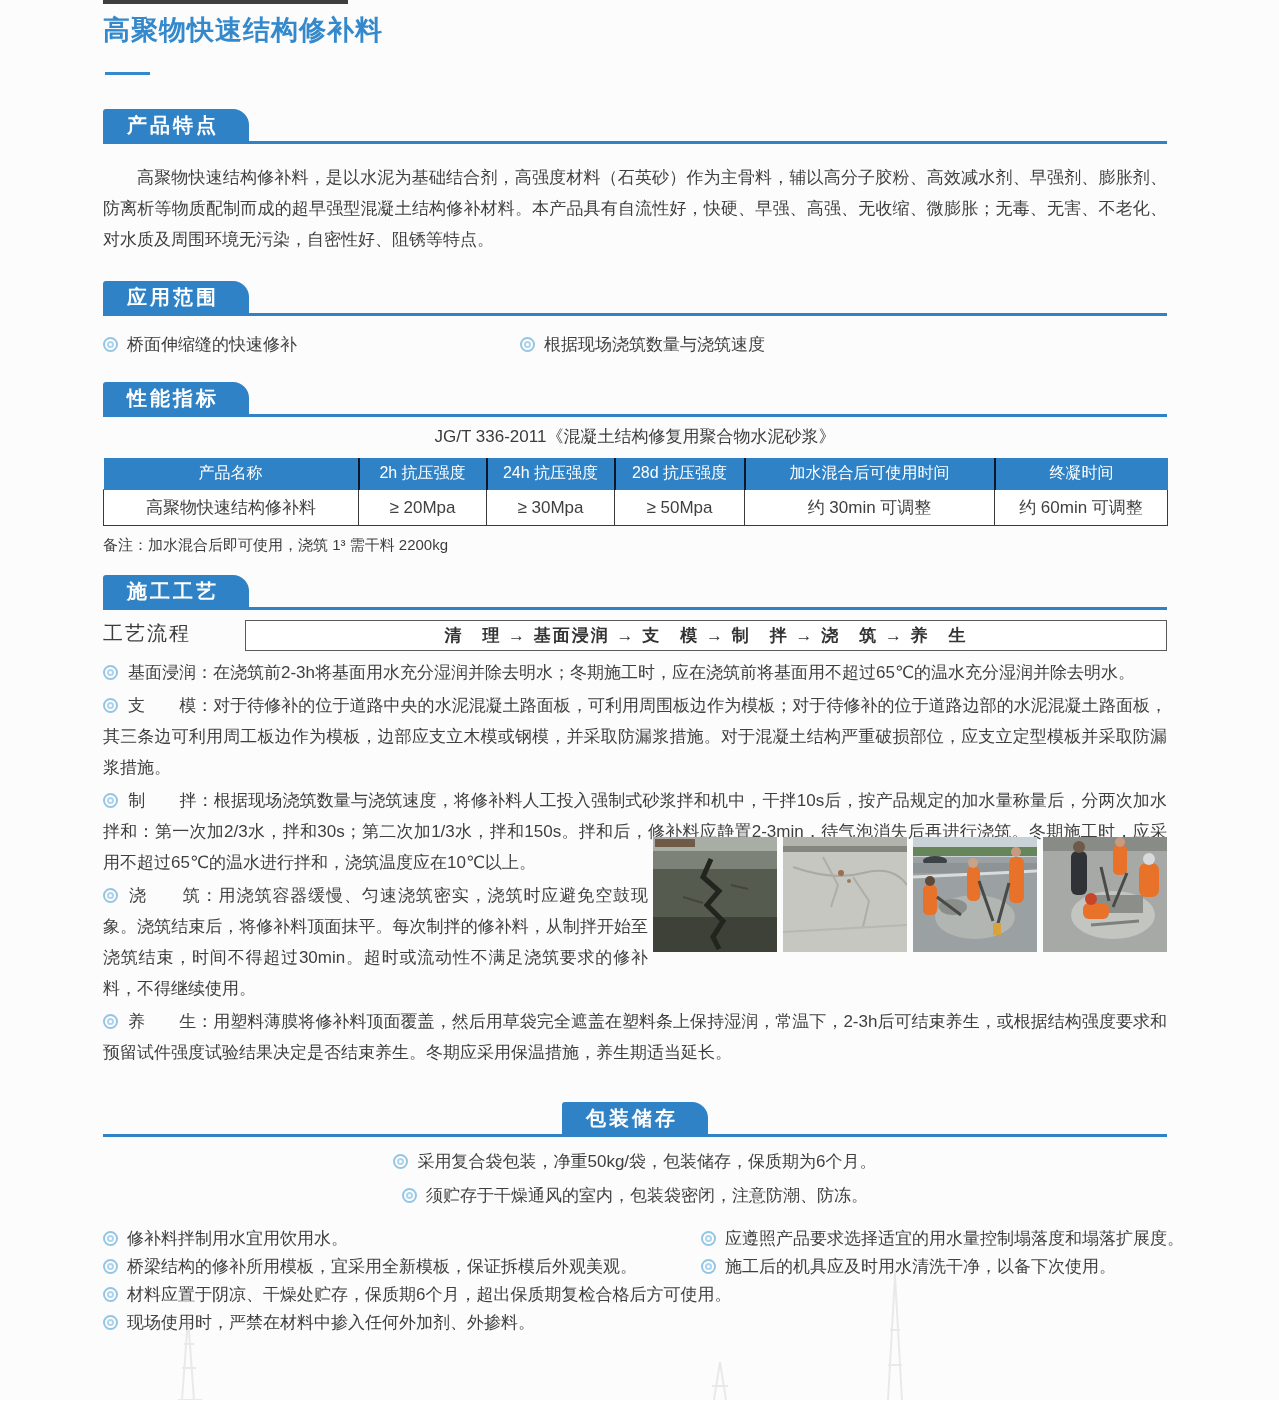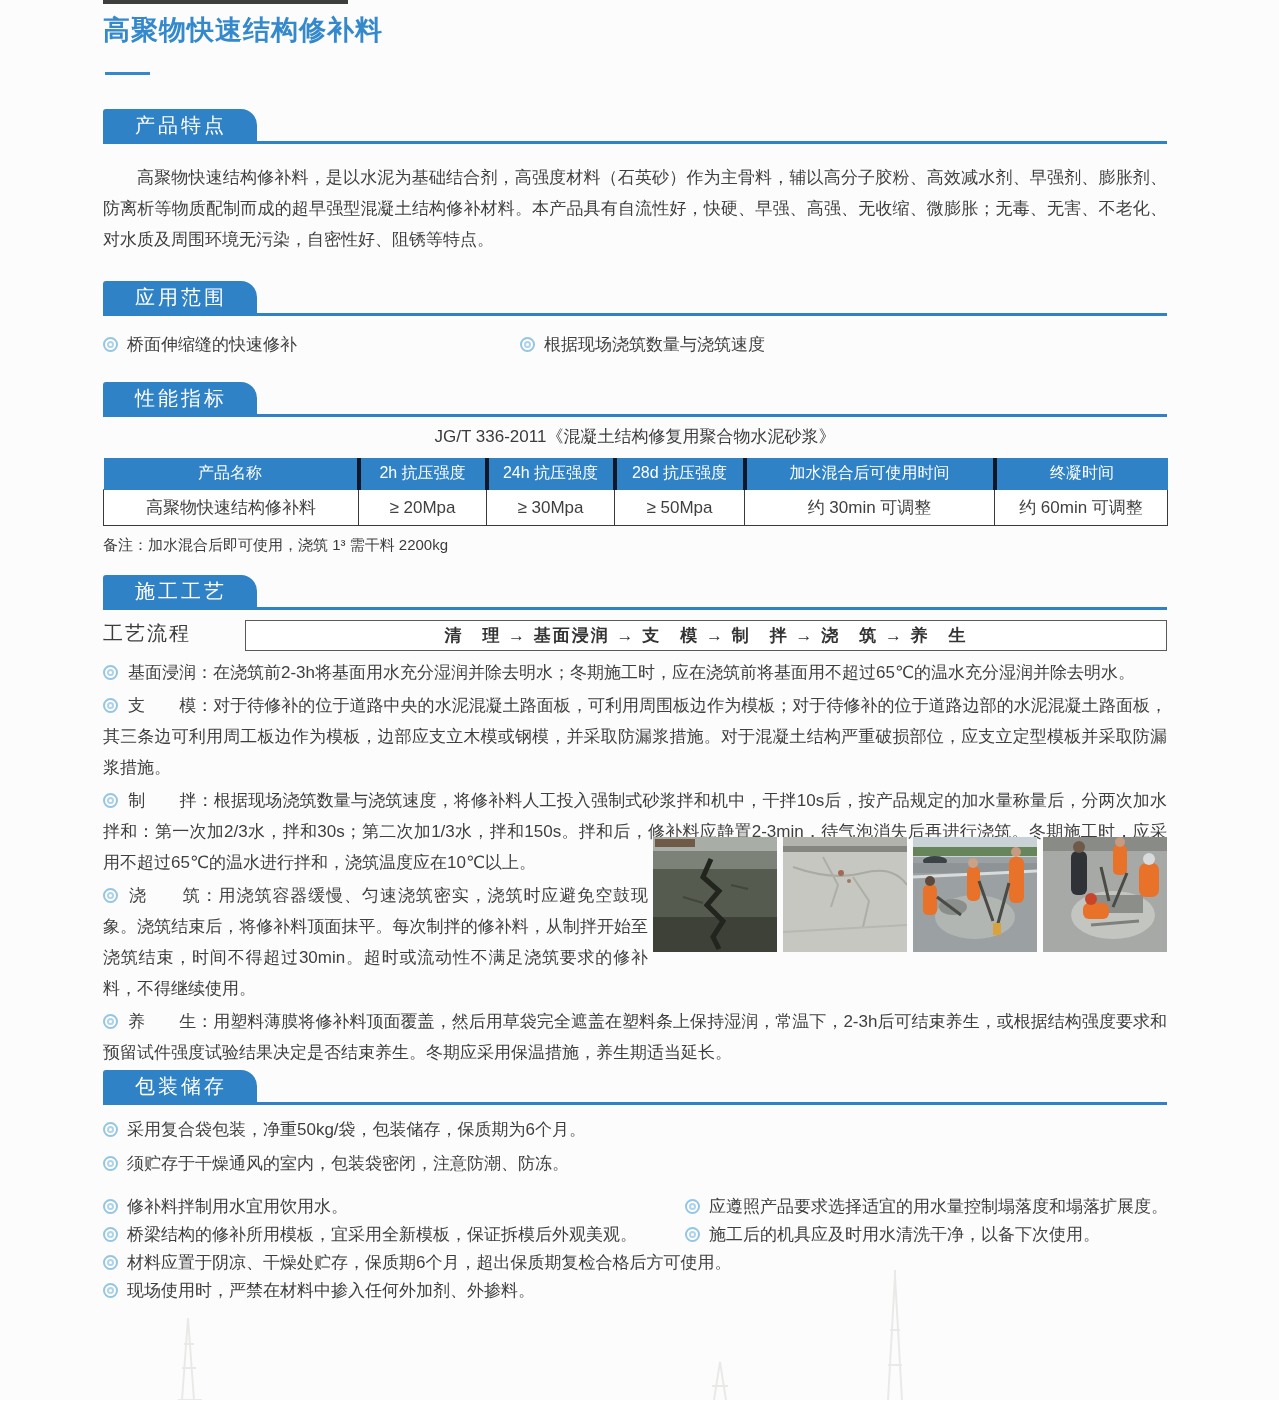--- a/index.html
+++ b/index.html
@@ -14,22 +14,22 @@
 
   
   .doc-title { font-size:27px; font-weight:bold; color:#3389cb; letter-spacing:1px; }
   .title-underline { width:45px; height:3px; background:#3389cb; margin:24px 0 0 2px; }
 
   
   section { margin-top:26px; }
   .sec-header { border-bottom:3px solid #2f82c5; line-height:0; }
   .sec-tab {
     display:inline-block; background:#2f82c5; color:#ffffff;
-    font-size:20px; font-weight:normal; letter-spacing:3px;
-    line-height:31px; padding:1px 30px 0 32px;
+    font-size:20px; font-weight:bold; letter-spacing:3px;
+    line-height:31px; padding:1px 30px 0 24px;
     border-radius:3px 16px 0 0;
   }
 
   
   .body-par { margin-top:18px; font-size:17px; line-height:31px; text-align:justify; text-indent:2em; color:#3f3f3f; }
 
   
   .ring { display:inline-block; width:15px; height:15px; border:2px solid #93c5e4; border-radius:50%;
           position:relative; vertical-align:-2px; margin-right:9px; background:#fff; }
   .ring::after { content:""; position:absolute; left:2px; top:2px; right:2px; bottom:2px;
@@ -38,21 +38,21 @@
   
   .app-row { margin-top:16px; font-size:17px; line-height:26px; display:flex; }
   .app-item { display:inline-block; }
   .app-item.first { width:417px; }
 
   
   .standard-line { margin-top:8px; text-align:center; font-size:17px; color:#3c3c3c; }
   table.perf { margin-top:10px; width:100%; border-collapse:collapse; table-layout:fixed; }
   table.perf thead th {
     background:#2f82c5; color:#ffffff; font-weight:normal; font-size:16px;
-    padding:5px 2px; border-left:4px solid #0f172a; border-bottom:1px solid #2f82c5;
+    padding:5px 2px; border-left:2px solid #0f172a; border-bottom:1px solid #2f82c5;
   }
   table.perf thead th:first-child { border-left:none; }
   table.perf tbody td {
     border:1px solid #3a3a3a; text-align:center; font-size:17px; padding:6px 2px; background:#fff;
   }
   .perf-note { margin-top:10px; font-size:15px; color:#3c3c3c; }
 
   
   .process-section { position:relative; }
   .flow-row { margin-top:10px; display:flex; }
@@ -67,21 +67,21 @@
   .photo-strip { position:absolute; top:262px; right:0; display:flex; gap:6px; }
   .photo { width:124px; height:115px; overflow:hidden; }
   .photo svg { display:block; }
 
   
   .pkg-items { margin-top:10px; }
   .pkg-item { font-size:17px; line-height:30px; margin-top:4px; }
 
   
   .notes-rows { margin-top:10px; }
-  .note-row { display:flex; margin-top:4px; font-size:17px; line-height:24px; }
+  .note-row { display:flex; margin-top:4px; font-size:17px; line-height:24px;gap:16px; }
   .note-cell { white-space:nowrap; }
   .note-cell.left { width:582px; flex:0 0 582px; }
 
   
   .watermark { position:absolute; opacity:0.5; }
   .watermark path, .watermark line { stroke:#d8d8d6; fill:none; stroke-width:2; }
 </style>
 </head>
 <body>
 
@@ -243,21 +243,21 @@
           <circle cx="77" cy="5" r="5" fill="#c79b7f"></circle>
           <circle cx="106" cy="22" r="6" fill="#d8dade"></circle>
           <circle cx="48" cy="62" r="6" fill="#c9452a"></circle>
           <path d="M84,36 L70,70 M58,30 L66,64" stroke="#4a4a46" stroke-width="3" fill="none"></path>
           <path d="M48,88 L96,84" stroke="#7d807b" stroke-width="3"></path>
         </svg>
       </div>
     </div>
   </section>
 
-  <section style="margin-top:2px;">
+  <section style="margin-top:34px;text-align:center;">
     <div class="sec-header">
       <span class="sec-tab">包装储存</span>
     </div>
     <div class="pkg-items">
       <p class="pkg-item">
         <span class="ring"></span><span>采用复合袋包装，净重50kg/袋，包装储存，保质期为6个月。</span>
       </p>
       <p class="pkg-item">
         <span class="ring"></span><span>须贮存于干燥通风的室内，包装袋密闭，注意防潮、防冻。</span>
       </p>

